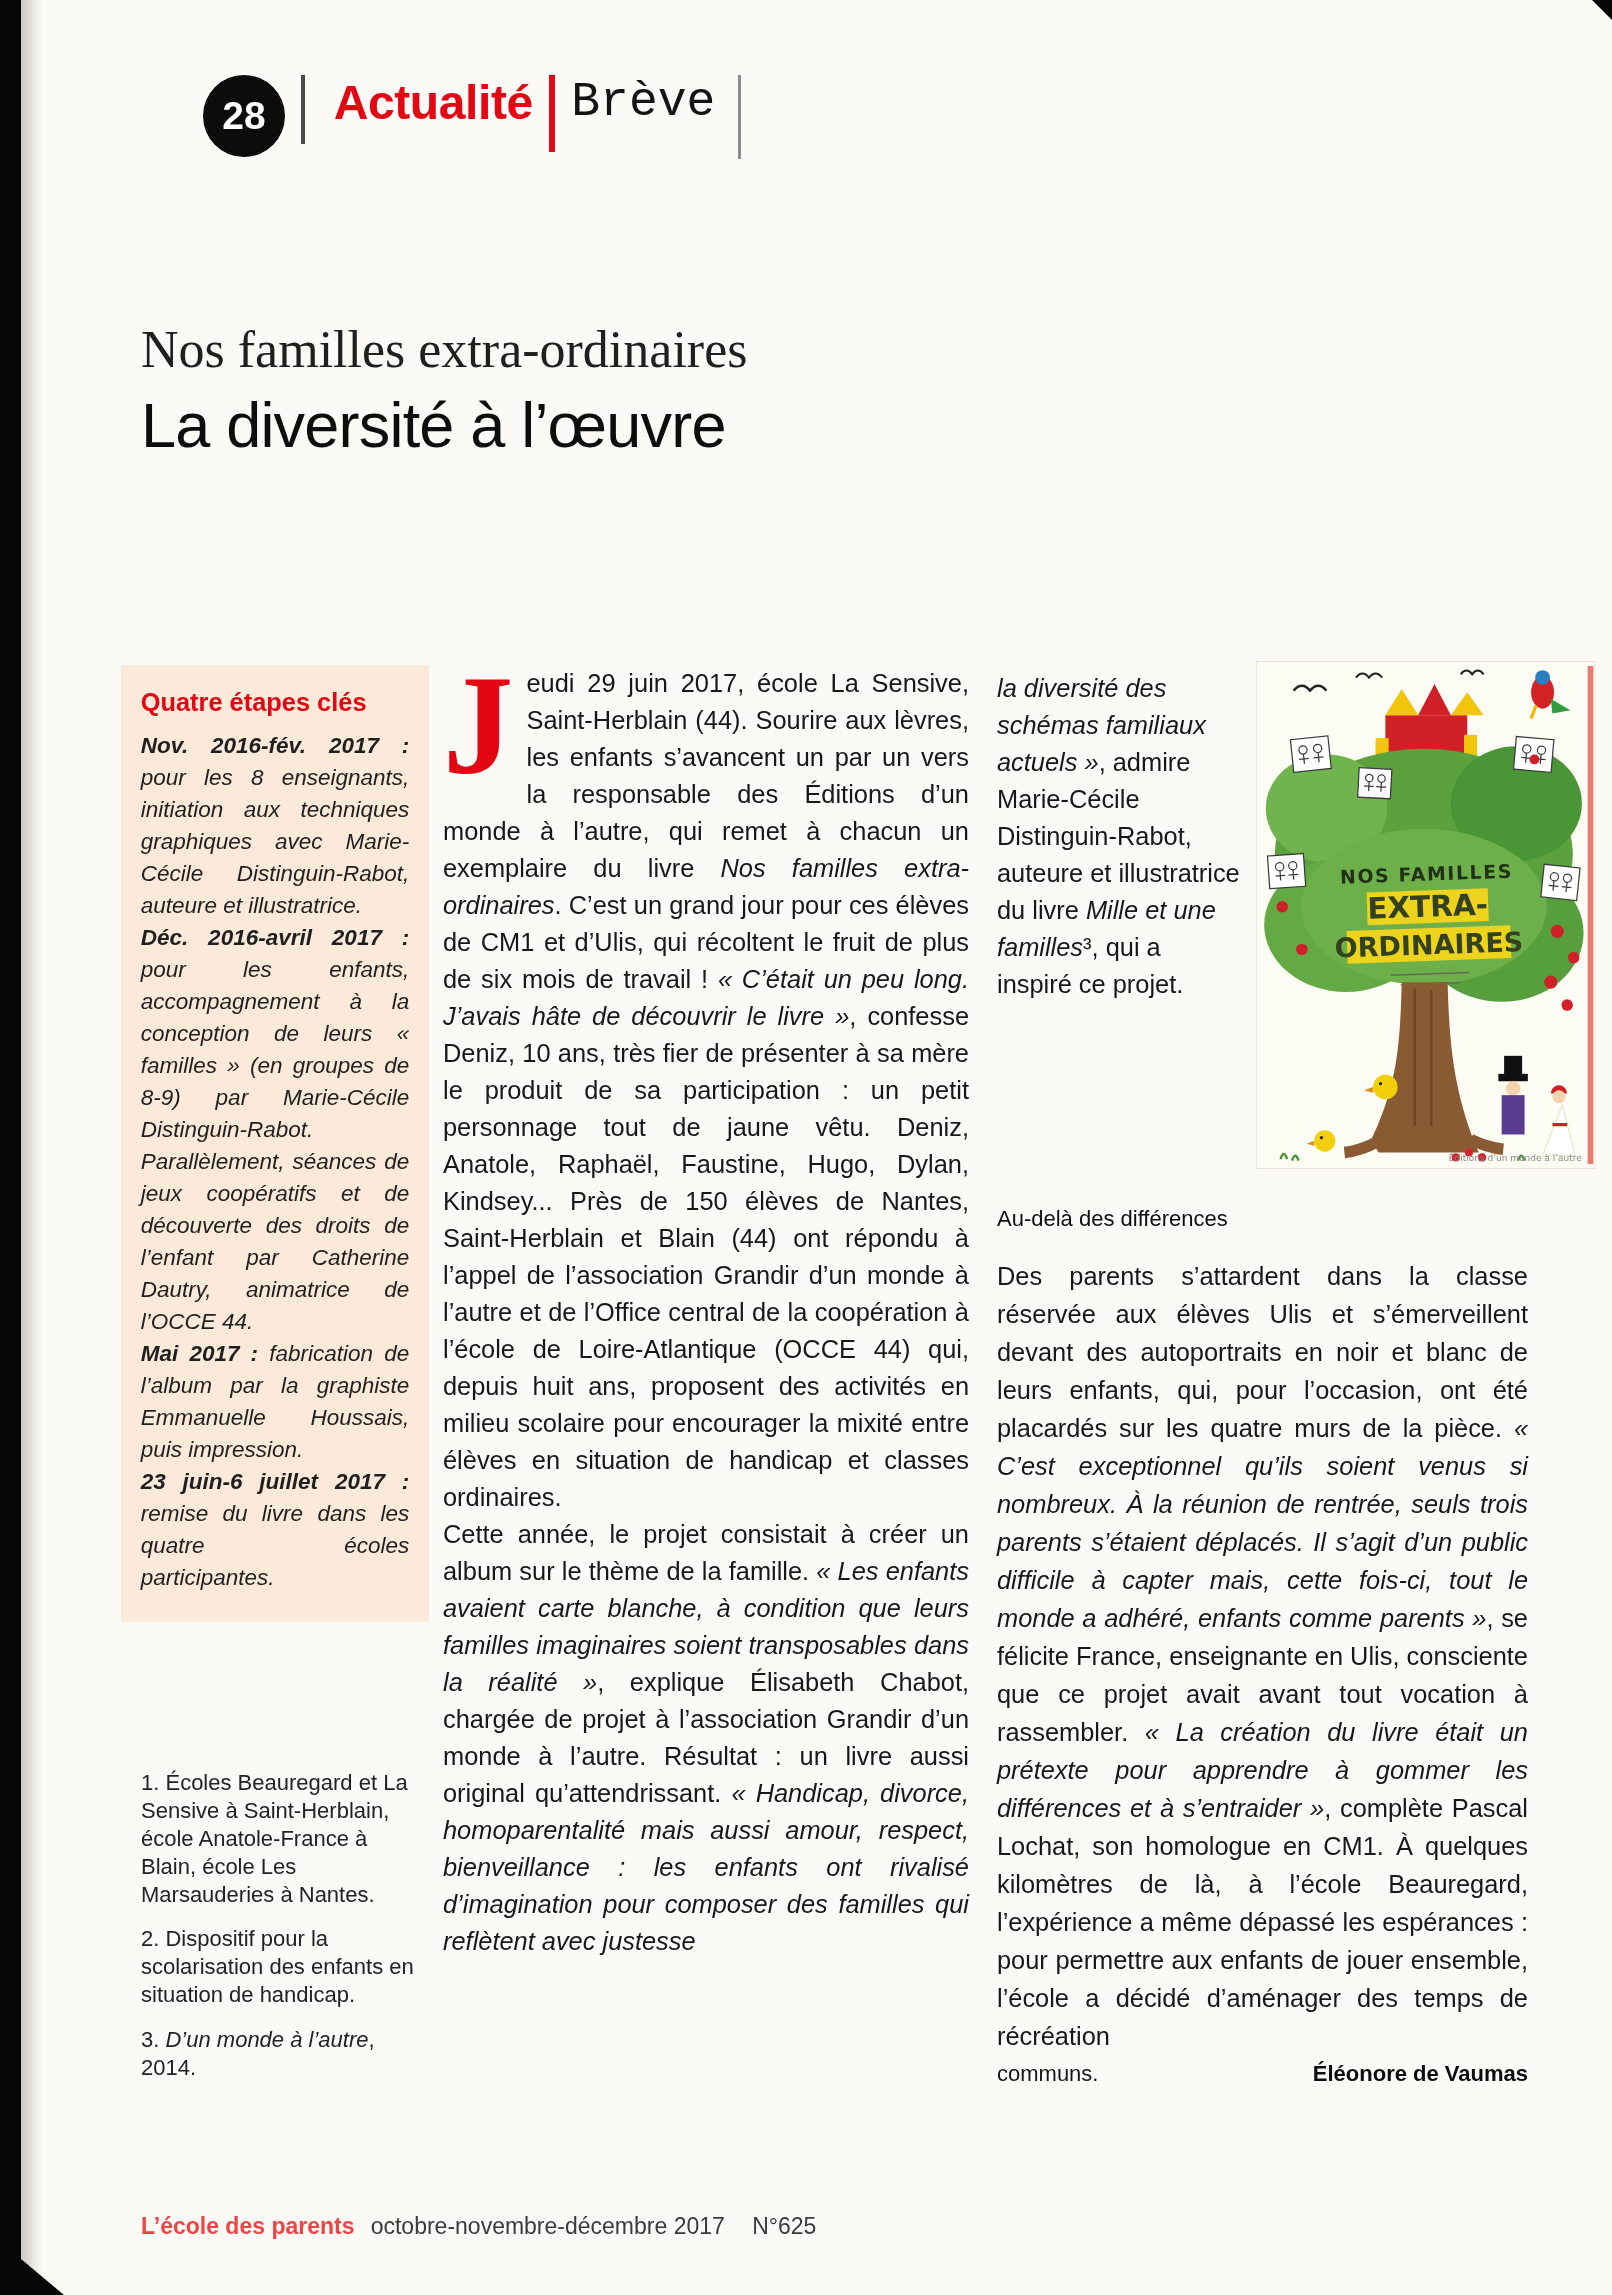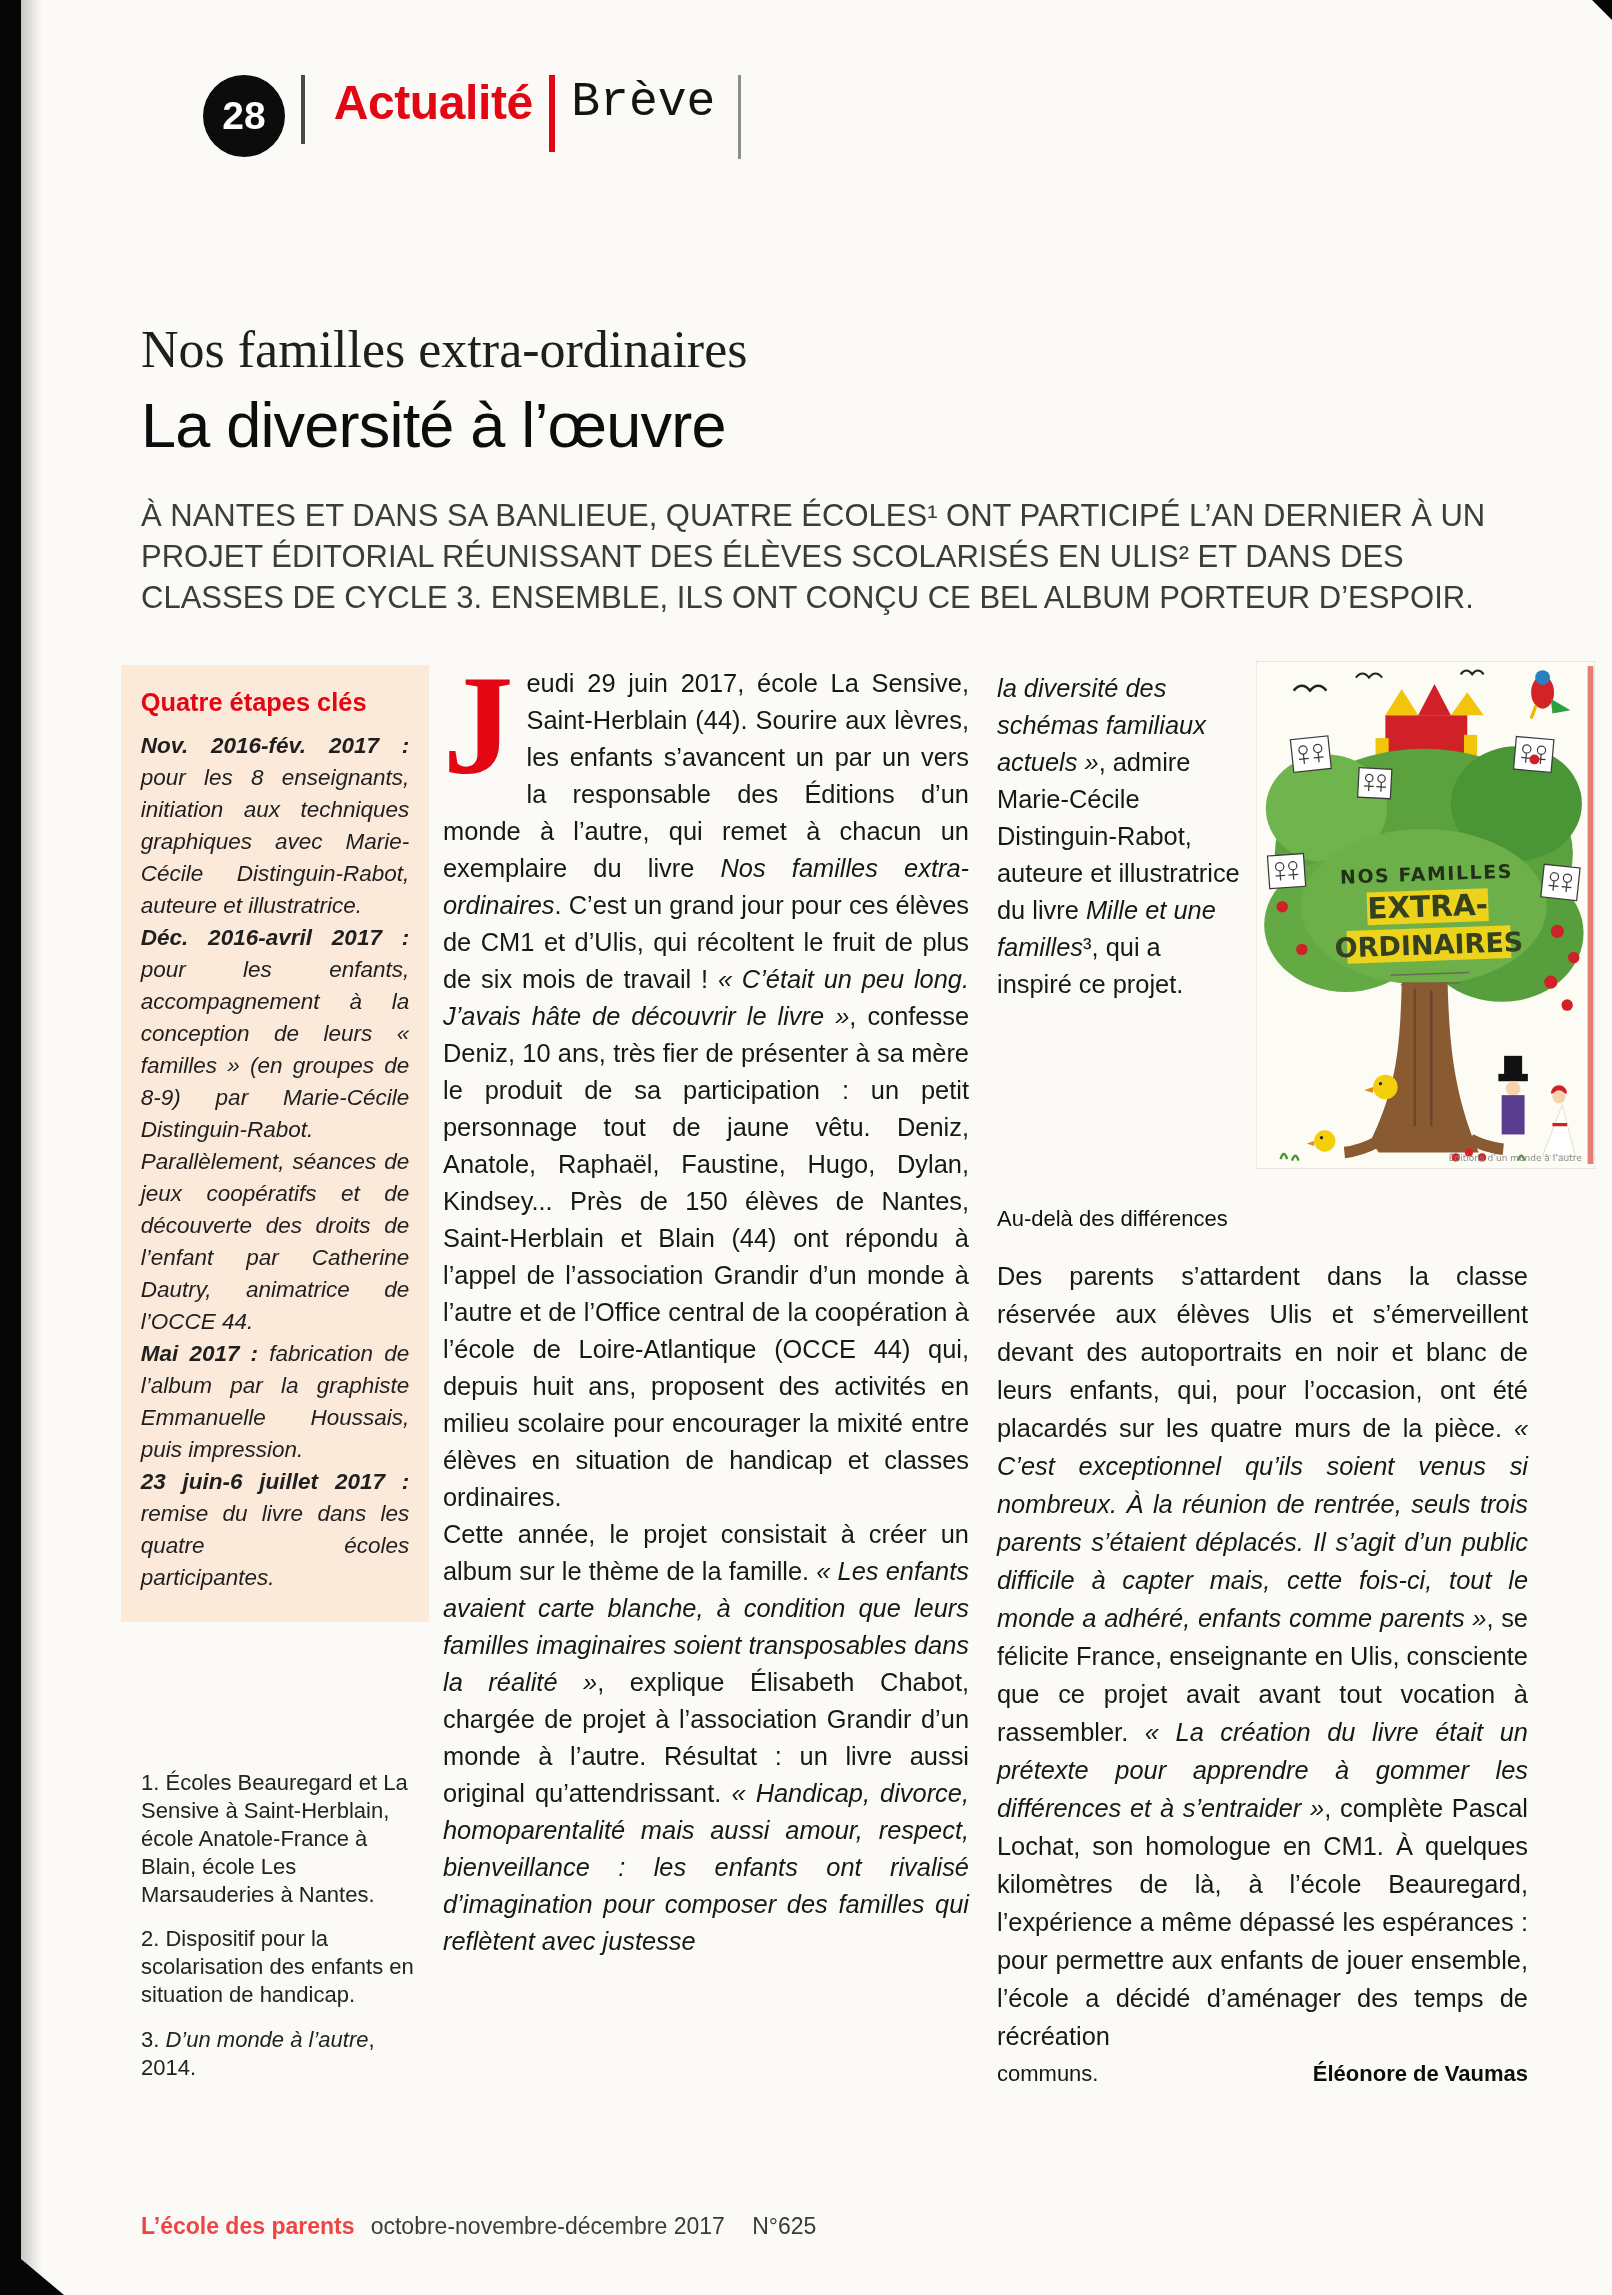--- a/index.html
+++ b/index.html
@@ -69,21 +69,20 @@
     <div class="sep-dark"></div>
     <div class="section">Actualité</div>
     <div class="sep-red"></div>
     <div class="subsection">Brève</div>
     <div class="sep-gray"></div>
   </header>
 
   <div class="headline">
     <div class="kicker">Nos familles extra-ordinaires</div>
     <h1 class="title">La diversité à l’œuvre</h1>
-    <p class="standfirst">À NANTES ET DANS SA BANLIEUE, QUATRE ÉCOLES¹ ONT PARTICIPÉ L’AN DERNIER À UN PROJET ÉDITORIAL RÉUNISSANT DES ÉLÈVES SCOLARISÉS EN ULIS² ET DANS DES CLASSES DE CYCLE 3. ENSEMBLE, ILS ONT CONÇU CE BEL ALBUM PORTEUR D’ESPOIR.</p>
   </div>
 
   <aside class="sidebox">
     <h2 class="sidebox-title">Quatre étapes clés</h2>
     <p><span class="it bd">Nov. 2016-fév. 2017 : </span><span class="it">pour les 8 enseignants, initiation aux techniques graphiques avec Marie-Cécile Distinguin-Rabot, auteure et illustratrice.</span></p>
     <p><span class="it bd">Déc. 2016-avril 2017 : </span><span class="it">pour les enfants, accompagnement à la conception de leurs « familles » (en groupes de 8-9) par Marie-Cécile Distinguin-Rabot. Parallèlement, séances de jeux coopératifs et de découverte des droits de l’enfant par Catherine Dautry, animatrice de l’OCCE 44.</span></p>
     <p><span class="it bd">Mai 2017 : </span><span class="it">fabrication de l’album par la graphiste Emmanuelle Houssais, puis impression.</span></p>
     <p><span class="it bd">23 juin-6 juillet 2017 : </span><span class="it">remise du livre dans les quatre écoles participantes.</span></p>
   </aside>
 

